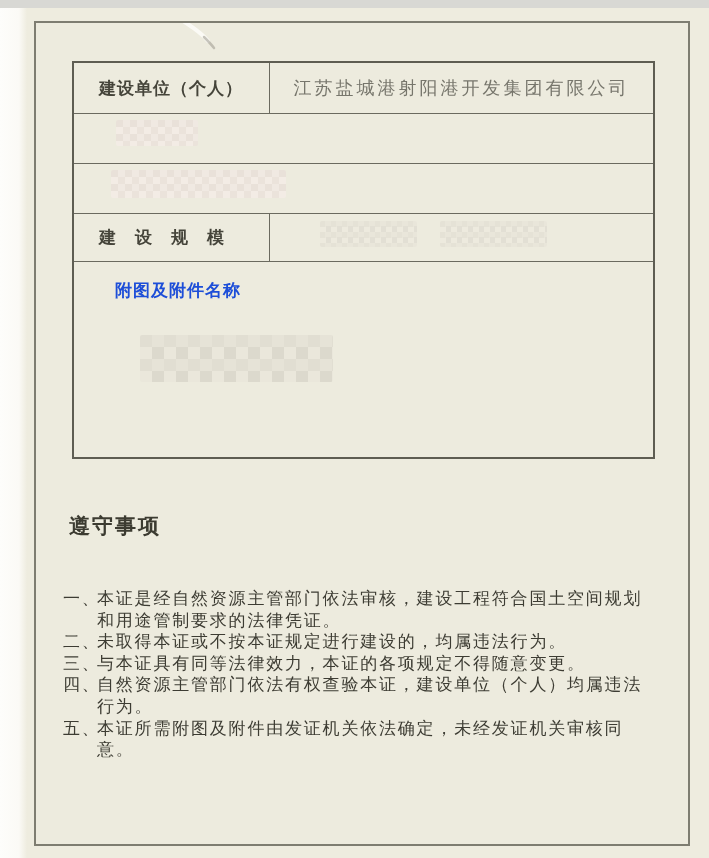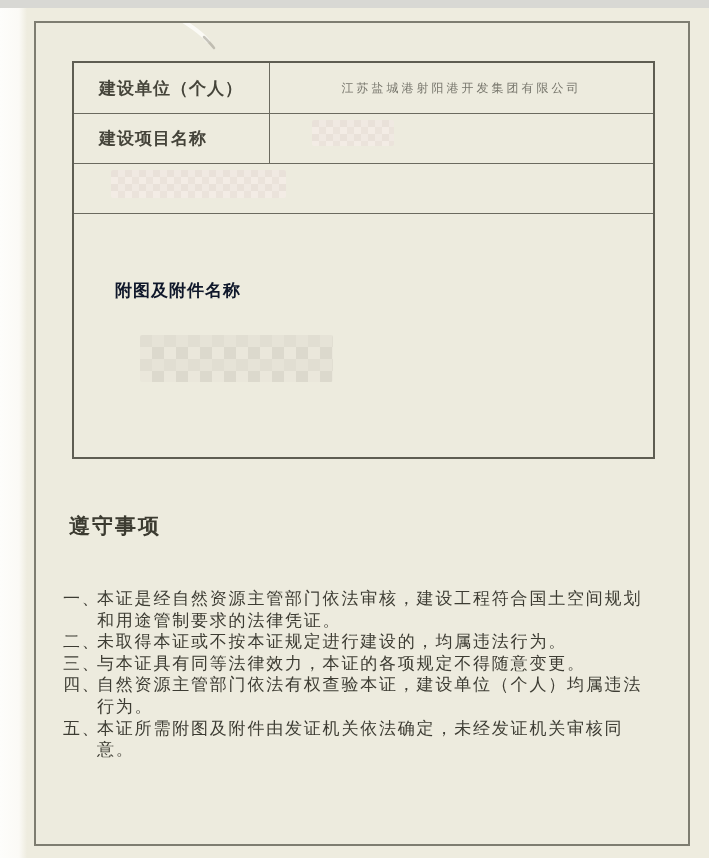--- a/index.html
+++ b/index.html
@@ -69,21 +69,21 @@
     white-space: nowrap;
   }
   .cell-value {
     flex: 1;
     position: relative;
     display: flex;
     align-items: center;
     justify-content: center;
   }
   .company {
-    font-size: 12px;
+    font-size: 18px;
     letter-spacing: 3px;
     color: #77766c;
     white-space: nowrap;
   }
   
   .redact {
     position: absolute;
     border-radius: 2px;
   }
   .mosaic-pink {
@@ -108,21 +108,21 @@
     left: 0; top: 199px;
     width: 100%; height: 195px;
     box-sizing: border-box;
   }
   .attachment-label {
     position: absolute;
     left: 25px; top: 17px;
     font-size: 17px;
     font-weight: bold;
     letter-spacing: 1px;
-    color: #0f172a;
+    color: #1d4ed8;
     padding-left: 16px;
   }
   .rd-att { left: 66px; top: 73px; width: 193px; height: 47px; }
   
   .notice-heading {
     position: absolute;
     left: 33px; top: 489px;   
     font-size: 21px;
     font-weight: bold;
     letter-spacing: 2px;
@@ -167,32 +167,38 @@
       <div class="rows">
 
         <div class="trow r1">
           <div class="cell-label">建设单位（个人）</div>
           <div class="cell-value">
             <span class="company">江苏盐城港射阳港开发集团有限公司</span>
           </div>
         </div>
 
         <div class="trow r2">
-          <div class="cell-label">建设项目名称</div>
           <div class="cell-value">
             <div class="redact mosaic-pink rd-r2"></div>
           </div>
         </div>
 
         <div class="trow r3">
           <div class="cell-value">
             <div class="redact mosaic-pink rd-r3"></div>
           </div>
         </div>
 
+        <div class="trow r4">
+          <div class="cell-label">建　设　规　模</div>
+          <div class="cell-value">
+            <div class="redact mosaic-beige rd-r4a"></div>
+            <div class="redact mosaic-beige rd-r4b"></div>
+          </div>
+        </div>
 
       </div>
 
       <div class="attachment">
         <div class="attachment-label">附图及附件名称</div>
         <div class="redact mosaic-deep rd-att"></div>
       </div>
     </div>
 
     <div class="notice-heading">遵守事项</div>

